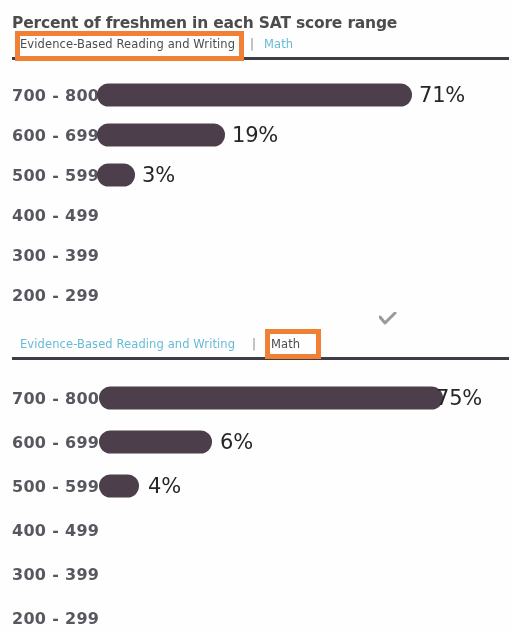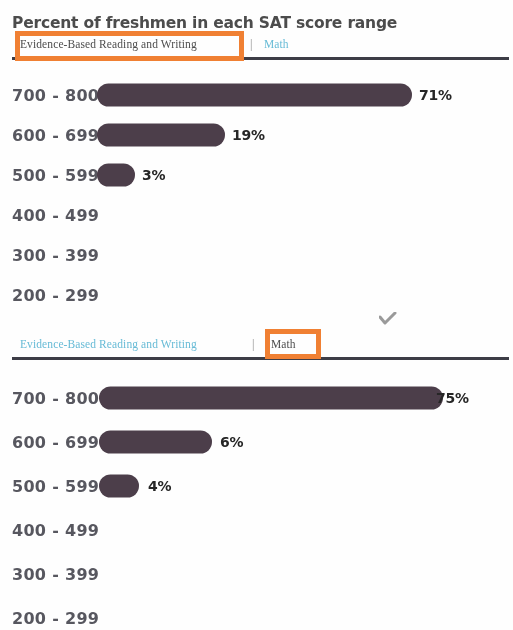--- a/index.html
+++ b/index.html
@@ -28,21 +28,20 @@
     white-space: nowrap;
     margin-top: 12px;
   }
 
   
   .tabbar {
     position: absolute;
     left: 0;
     width: 513px;
     height: 32px;
-    font-family: Liberation Serif, serif;
   }
   .tabbar .tablink {
     position: absolute;
     top: 0;
     font-size: 11.5px;
     color: #67bbd6;
     white-space: nowrap;
     line-height: 18px;
     letter-spacing: 0.1px;
   }
@@ -105,22 +104,22 @@
   }
   .bar-fill {
     height: 23px;
     background: #4c3e4a;
     border-radius: 12px;
   }
   .bar-value {
     position: absolute;
     top: 50%;
     transform: translateY(-50%);
-    font-size: 14px;
-    font-weight: bold;
+    font-size: 21px;
+    font-weight: normal;
     color: #262626;
     white-space: nowrap;
     letter-spacing: -0.2px;
   }
 
   
   .cursor-artifact {
     position: absolute;
     left: 379px;
     top: 311px;

